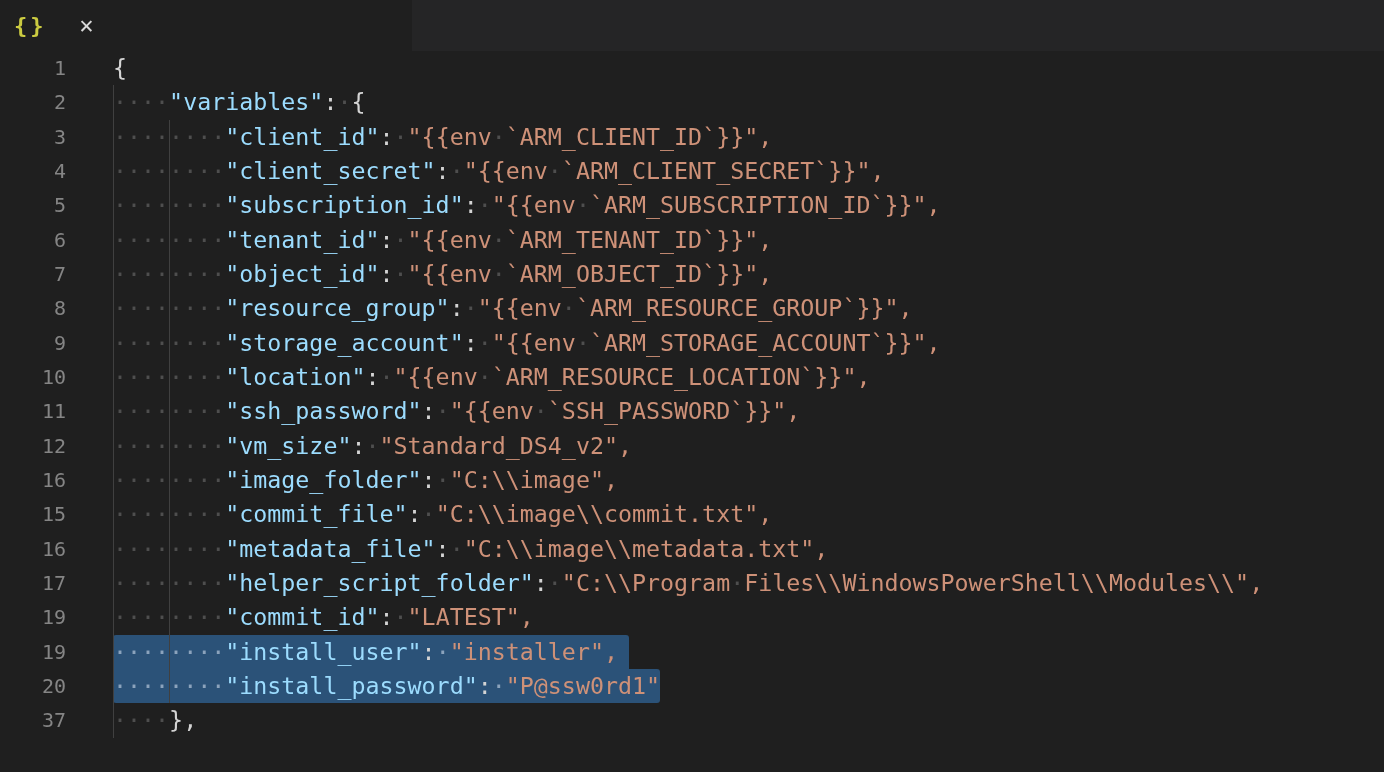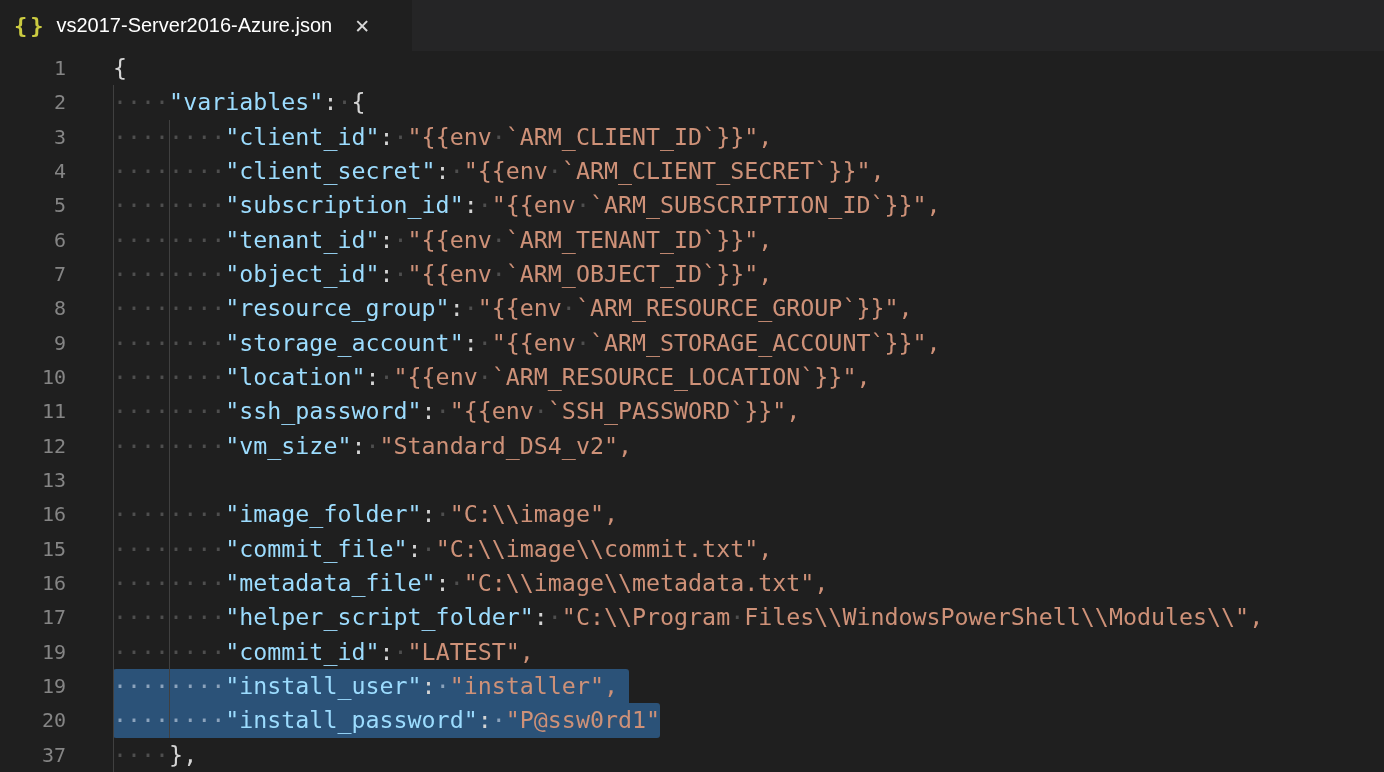--- a/index.html
+++ b/index.html
@@ -64,38 +64,36 @@
   .tok-w { color:#4e4e4e; }
   .content.sel .tok-w { color:#8ba3bc; }
 </style>
 </head>
 <body>
 
 <div id="app">
   <div class="tabbar">
     <div class="tab">
       <span class="json-icon">{}</span>
-      <span class="tab-title">vs2017-Server2016-Azure.json</span>
       <span class="tab-close">✕</span>
     </div>
   </div>
   <div class="editor" id="editor">
       <div class="code-row"><div class="gutter">1</div><div class="code-cell"><span class="content"><span class="tok-p">{</span></span></div></div>
       <div class="code-row"><div class="gutter">2</div><div class="code-cell"><div class="indent-guide" style="left: 0px;"></div><span class="content"><span class="tok-w">····</span><span class="tok-k">"variables"</span><span class="tok-p">:</span><span class="tok-w">·</span><span class="tok-p">{</span></span></div></div>
       <div class="code-row"><div class="gutter">3</div><div class="code-cell"><div class="indent-guide" style="left: 0px;"></div><div class="indent-guide" style="left: 55.93px;"></div><span class="content"><span class="tok-w">········</span><span class="tok-k">"client_id"</span><span class="tok-p">:</span><span class="tok-w">·</span><span class="tok-s">"{{env</span><span class="tok-w">·</span><span class="tok-s">`ARM_CLIENT_ID`}}",</span></span></div></div>
       <div class="code-row"><div class="gutter">4</div><div class="code-cell"><div class="indent-guide" style="left: 0px;"></div><div class="indent-guide" style="left: 55.93px;"></div><span class="content"><span class="tok-w">········</span><span class="tok-k">"client_secret"</span><span class="tok-p">:</span><span class="tok-w">·</span><span class="tok-s">"{{env</span><span class="tok-w">·</span><span class="tok-s">`ARM_CLIENT_SECRET`}}",</span></span></div></div>
       <div class="code-row"><div class="gutter">5</div><div class="code-cell"><div class="indent-guide" style="left: 0px;"></div><div class="indent-guide" style="left: 55.93px;"></div><span class="content"><span class="tok-w">········</span><span class="tok-k">"subscription_id"</span><span class="tok-p">:</span><span class="tok-w">·</span><span class="tok-s">"{{env</span><span class="tok-w">·</span><span class="tok-s">`ARM_SUBSCRIPTION_ID`}}",</span></span></div></div>
       <div class="code-row"><div class="gutter">6</div><div class="code-cell"><div class="indent-guide" style="left: 0px;"></div><div class="indent-guide" style="left: 55.93px;"></div><span class="content"><span class="tok-w">········</span><span class="tok-k">"tenant_id"</span><span class="tok-p">:</span><span class="tok-w">·</span><span class="tok-s">"{{env</span><span class="tok-w">·</span><span class="tok-s">`ARM_TENANT_ID`}}",</span></span></div></div>
       <div class="code-row"><div class="gutter">7</div><div class="code-cell"><div class="indent-guide" style="left: 0px;"></div><div class="indent-guide" style="left: 55.93px;"></div><span class="content"><span class="tok-w">········</span><span class="tok-k">"object_id"</span><span class="tok-p">:</span><span class="tok-w">·</span><span class="tok-s">"{{env</span><span class="tok-w">·</span><span class="tok-s">`ARM_OBJECT_ID`}}",</span></span></div></div>
       <div class="code-row"><div class="gutter">8</div><div class="code-cell"><div class="indent-guide" style="left: 0px;"></div><div class="indent-guide" style="left: 55.93px;"></div><span class="content"><span class="tok-w">········</span><span class="tok-k">"resource_group"</span><span class="tok-p">:</span><span class="tok-w">·</span><span class="tok-s">"{{env</span><span class="tok-w">·</span><span class="tok-s">`ARM_RESOURCE_GROUP`}}",</span></span></div></div>
       <div class="code-row"><div class="gutter">9</div><div class="code-cell"><div class="indent-guide" style="left: 0px;"></div><div class="indent-guide" style="left: 55.93px;"></div><span class="content"><span class="tok-w">········</span><span class="tok-k">"storage_account"</span><span class="tok-p">:</span><span class="tok-w">·</span><span class="tok-s">"{{env</span><span class="tok-w">·</span><span class="tok-s">`ARM_STORAGE_ACCOUNT`}}",</span></span></div></div>
       <div class="code-row"><div class="gutter">10</div><div class="code-cell"><div class="indent-guide" style="left: 0px;"></div><div class="indent-guide" style="left: 55.93px;"></div><span class="content"><span class="tok-w">········</span><span class="tok-k">"location"</span><span class="tok-p">:</span><span class="tok-w">·</span><span class="tok-s">"{{env</span><span class="tok-w">·</span><span class="tok-s">`ARM_RESOURCE_LOCATION`}}",</span></span></div></div>
       <div class="code-row"><div class="gutter">11</div><div class="code-cell"><div class="indent-guide" style="left: 0px;"></div><div class="indent-guide" style="left: 55.93px;"></div><span class="content"><span class="tok-w">········</span><span class="tok-k">"ssh_password"</span><span class="tok-p">:</span><span class="tok-w">·</span><span class="tok-s">"{{env</span><span class="tok-w">·</span><span class="tok-s">`SSH_PASSWORD`}}",</span></span></div></div>
       <div class="code-row"><div class="gutter">12</div><div class="code-cell"><div class="indent-guide" style="left: 0px;"></div><div class="indent-guide" style="left: 55.93px;"></div><span class="content"><span class="tok-w">········</span><span class="tok-k">"vm_size"</span><span class="tok-p">:</span><span class="tok-w">·</span><span class="tok-s">"Standard_DS4_v2",</span></span></div></div>
-      <div class="code-row"><div class="gutter">13</div><div class="code-cell"><div class="indent-guide" style="left: 0px;"></div><div class="indent-guide" style="left: 55.93px;"></div><span class="content"></span></div></div>
       <div class="code-row"><div class="gutter">16</div><div class="code-cell"><div class="indent-guide" style="left: 0px;"></div><div class="indent-guide" style="left: 55.93px;"></div><span class="content"><span class="tok-w">········</span><span class="tok-k">"image_folder"</span><span class="tok-p">:</span><span class="tok-w">·</span><span class="tok-s">"C:\\image",</span></span></div></div>
       <div class="code-row"><div class="gutter">15</div><div class="code-cell"><div class="indent-guide" style="left: 0px;"></div><div class="indent-guide" style="left: 55.93px;"></div><span class="content"><span class="tok-w">········</span><span class="tok-k">"commit_file"</span><span class="tok-p">:</span><span class="tok-w">·</span><span class="tok-s">"C:\\image\\commit.txt",</span></span></div></div>
       <div class="code-row"><div class="gutter">16</div><div class="code-cell"><div class="indent-guide" style="left: 0px;"></div><div class="indent-guide" style="left: 55.93px;"></div><span class="content"><span class="tok-w">········</span><span class="tok-k">"metadata_file"</span><span class="tok-p">:</span><span class="tok-w">·</span><span class="tok-s">"C:\\image\\metadata.txt",</span></span></div></div>
       <div class="code-row"><div class="gutter">17</div><div class="code-cell"><div class="indent-guide" style="left: 0px;"></div><div class="indent-guide" style="left: 55.93px;"></div><span class="content"><span class="tok-w">········</span><span class="tok-k">"helper_script_folder"</span><span class="tok-p">:</span><span class="tok-w">·</span><span class="tok-s">"C:\\Program</span><span class="tok-w">·</span><span class="tok-s">Files\\WindowsPowerShell\\Modules\\",</span></span></div></div>
       <div class="code-row"><div class="gutter">19</div><div class="code-cell"><div class="indent-guide" style="left: 0px;"></div><div class="indent-guide" style="left: 55.93px;"></div><span class="content"><span class="tok-w">········</span><span class="tok-k">"commit_id"</span><span class="tok-p">:</span><span class="tok-w">·</span><span class="tok-s">"LATEST",</span></span></div></div>
       <div class="code-row"><div class="gutter">19</div><div class="code-cell"><div class="indent-guide" style="left: 0px;"></div><div class="indent-guide" style="left: 55.93px;"></div><span class="content sel" style="border-radius: 3px 3px 0px 0px; padding-right: 11px;"><span class="tok-w">········</span><span class="tok-k">"install_user"</span><span class="tok-p">:</span><span class="tok-w">·</span><span class="tok-s">"installer",</span></span></div></div>
       <div class="code-row"><div class="gutter">20</div><div class="code-cell"><div class="indent-guide" style="left: 0px;"></div><div class="indent-guide" style="left: 55.93px;"></div><span class="content sel" style="border-radius: 0px 3px 3px;"><span class="tok-w">········</span><span class="tok-k">"install_password"</span><span class="tok-p">:</span><span class="tok-w">·</span><span class="tok-s">"P@ssw0rd1"</span></span></div></div>
       <div class="code-row"><div class="gutter">37</div><div class="code-cell"><div class="indent-guide" style="left: 0px;"></div><span class="content"><span class="tok-w">····</span><span class="tok-p">},</span></span></div></div>
     </div>
 </div>

